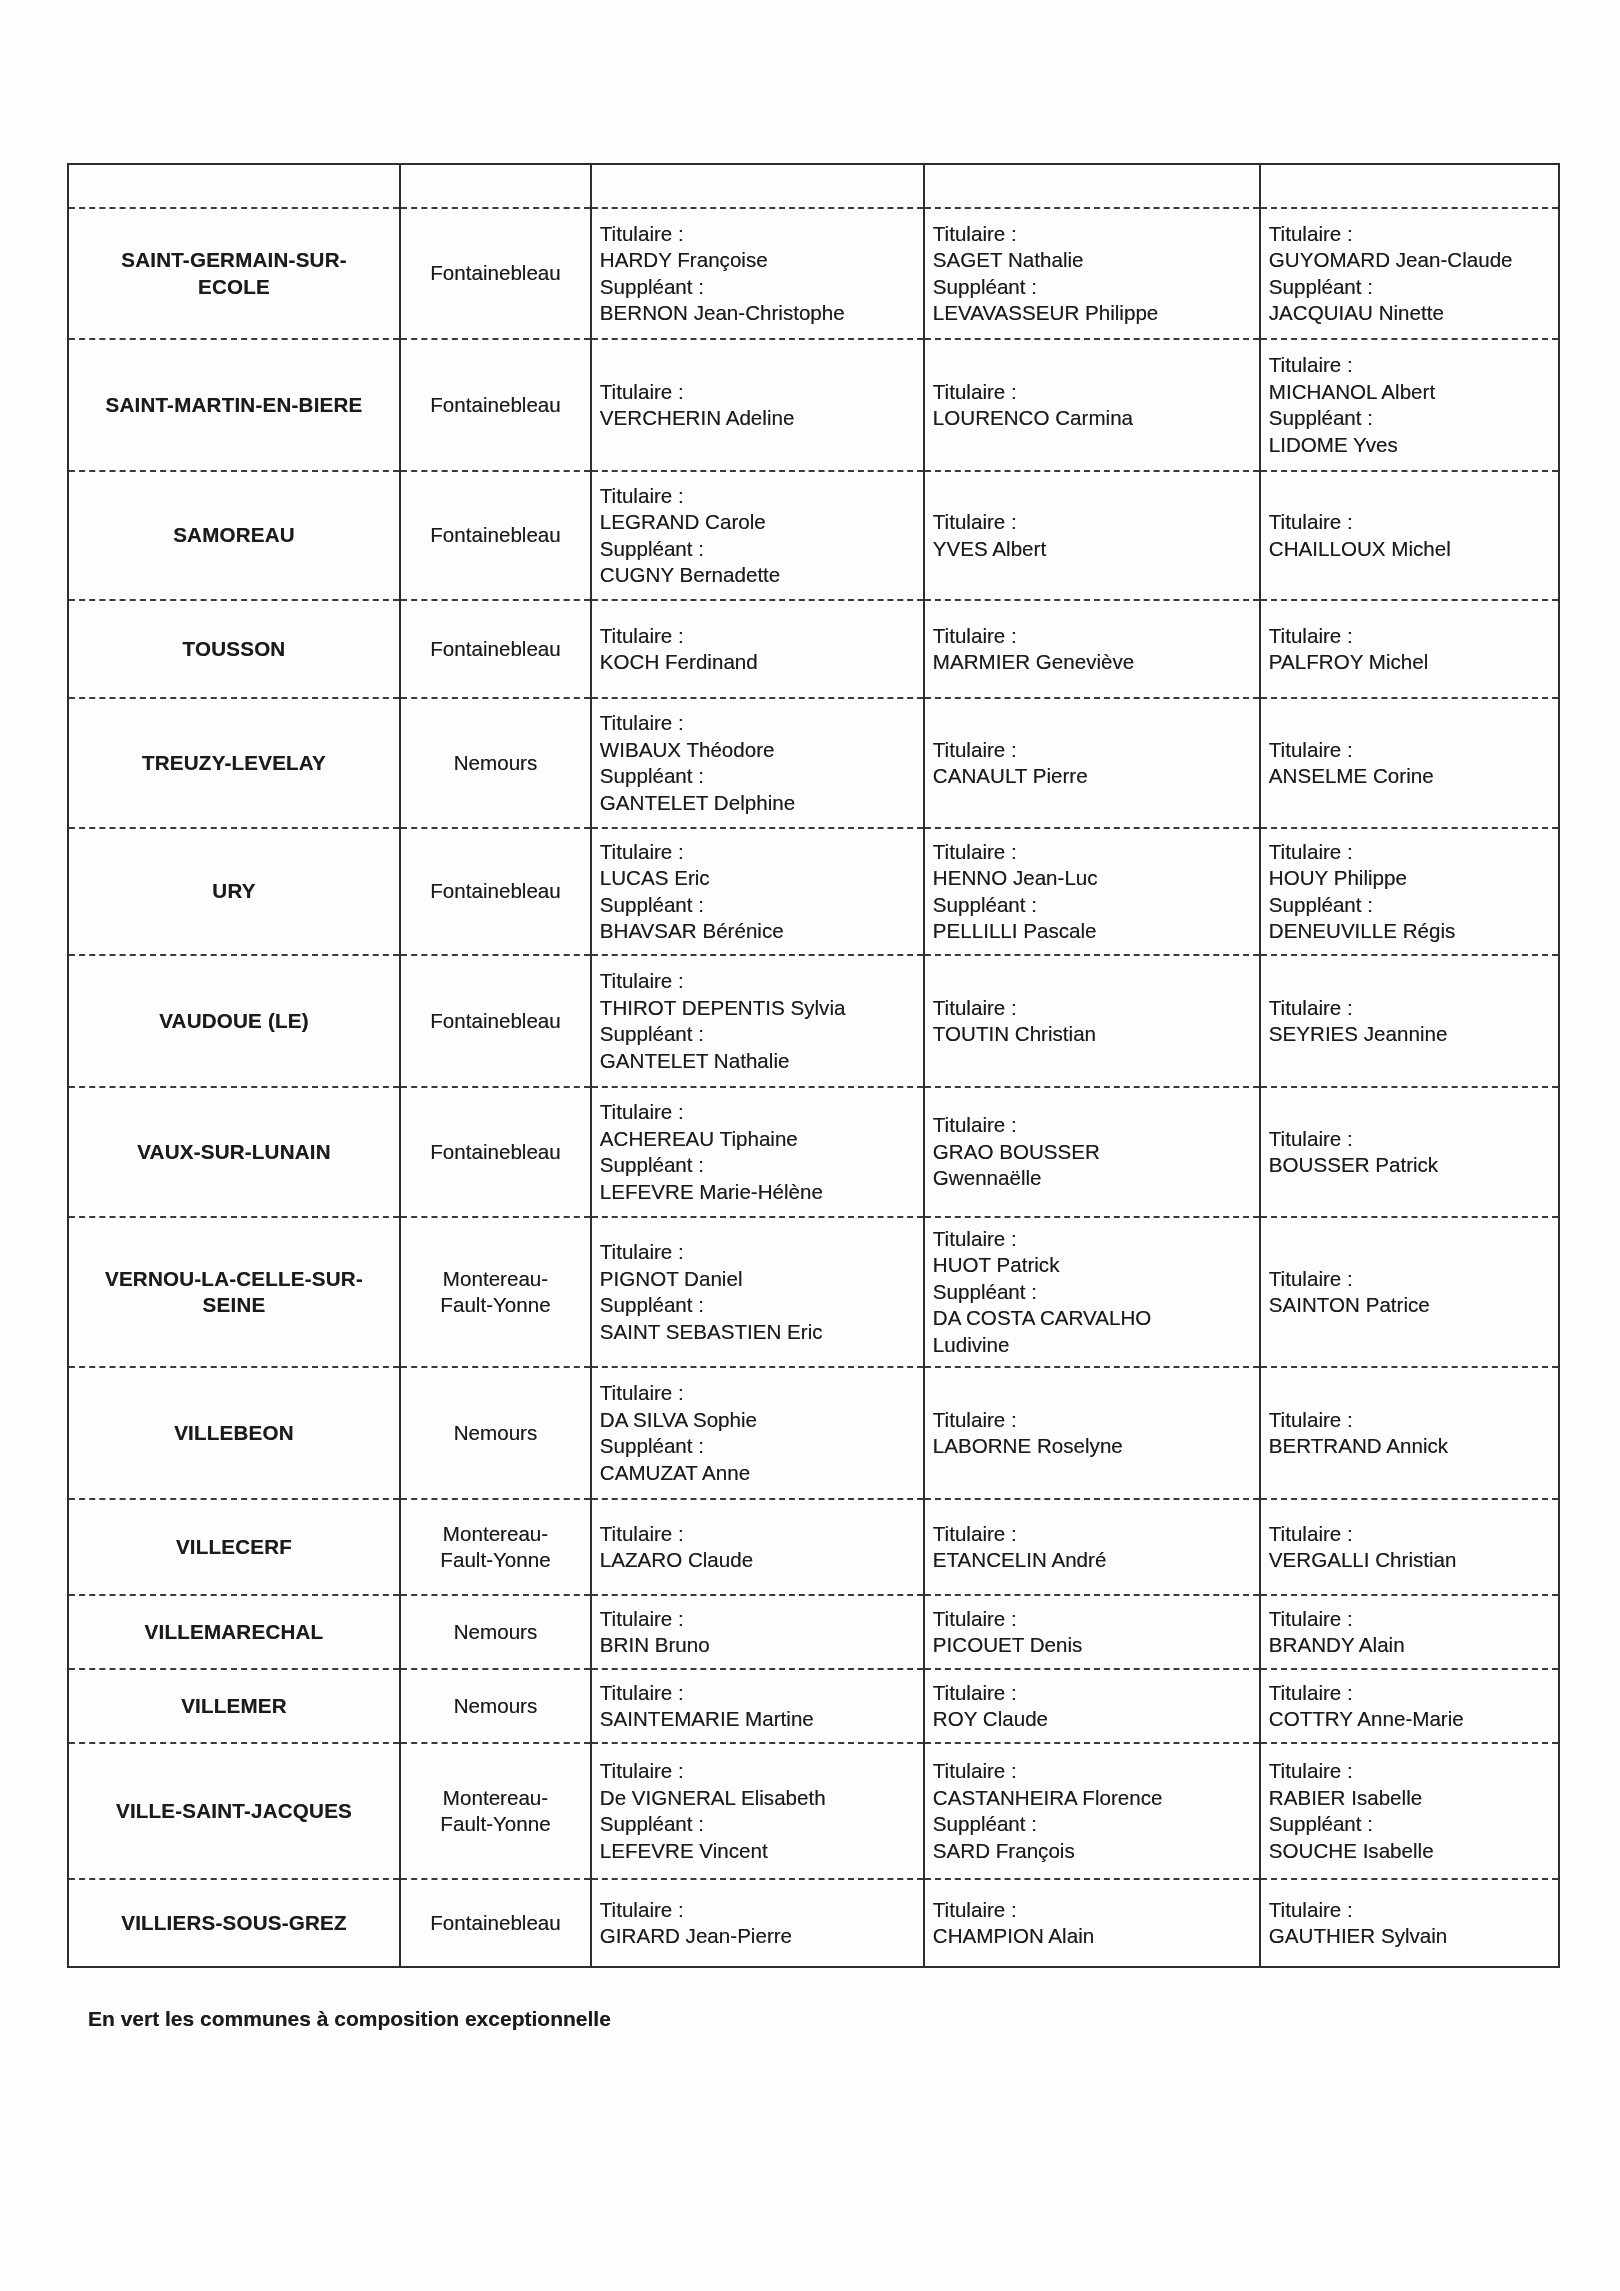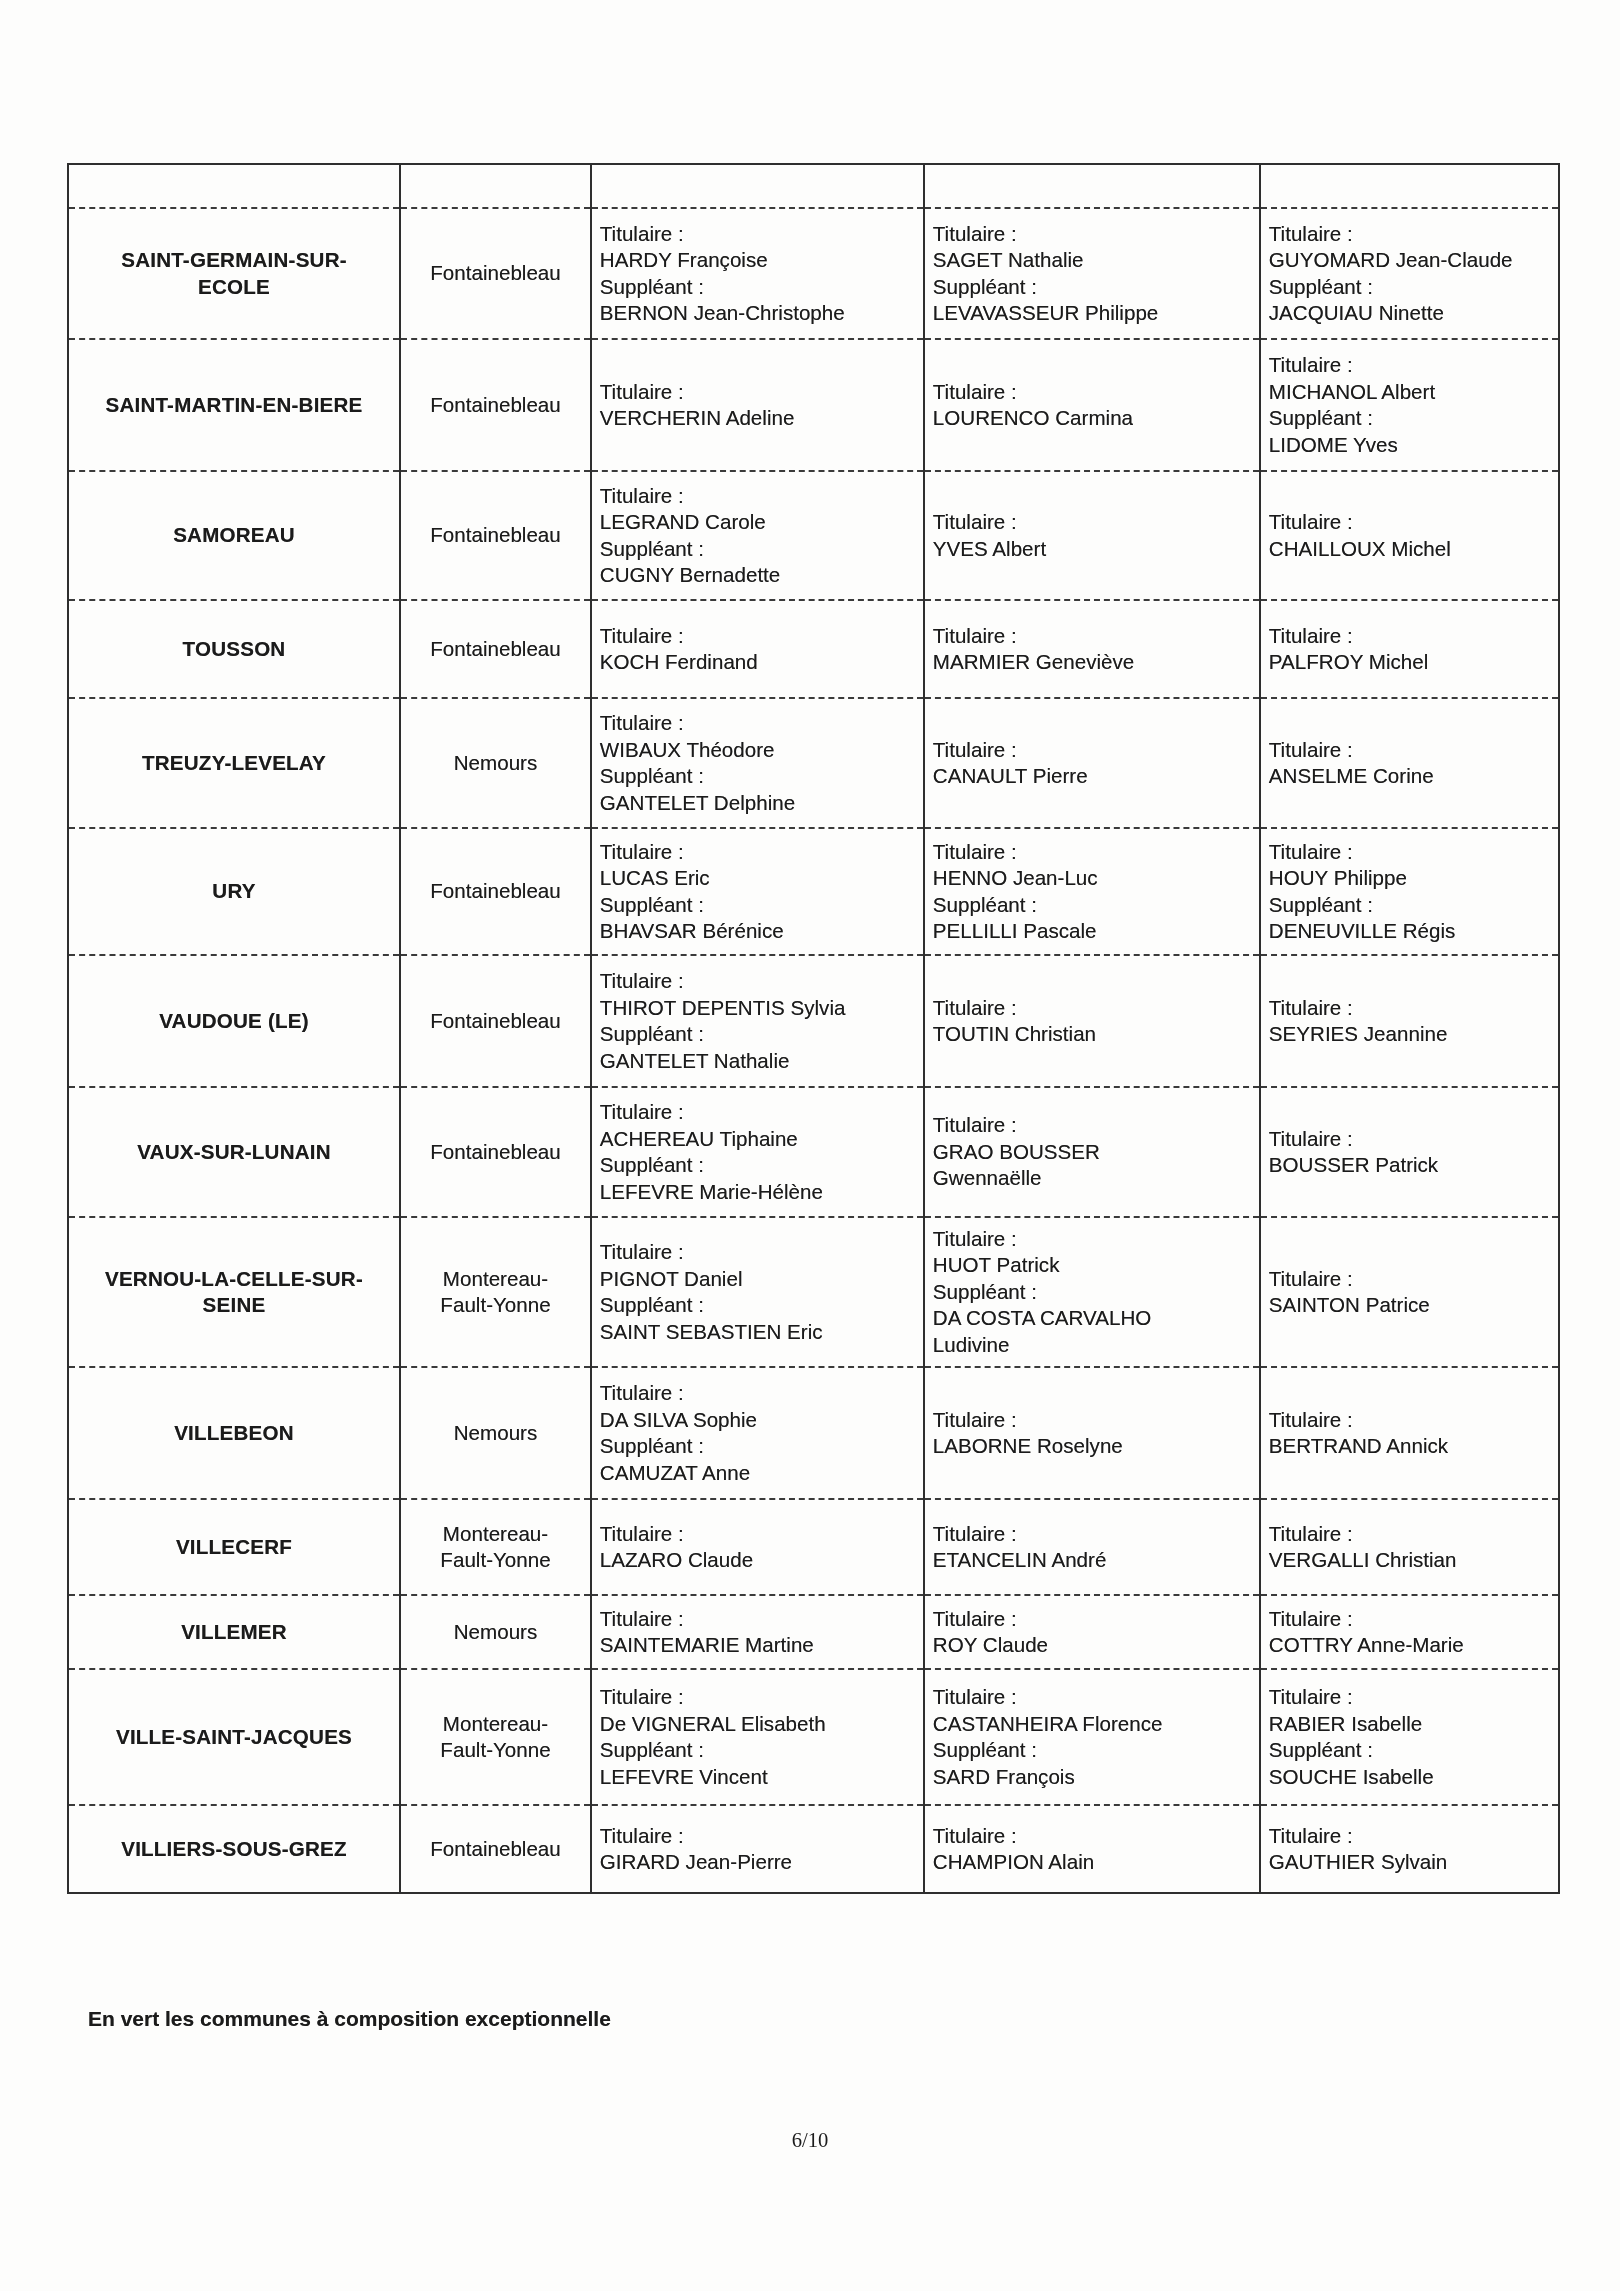--- a/index.html
+++ b/index.html
@@ -320,20 +320,40 @@
             <div class="member-line">Titulaire :</div>
             <div class="member-line">ETANCELIN André</div>
           </td>
           <td class="member-cell">
             <div class="member-line">Titulaire :</div>
             <div class="member-line">VERGALLI Christian</div>
           </td>
         </tr>
         <tr style="height: 74px;">
           <td class="commune-cell">
+            <div class="commune-line">VILLEMARECHAL</div>
+          </td>
+          <td class="arr-cell">
+            <div class="arr-line">Nemours</div>
+          </td>
+          <td class="member-cell">
+            <div class="member-line">Titulaire :</div>
+            <div class="member-line">BRIN Bruno</div>
+          </td>
+          <td class="member-cell">
+            <div class="member-line">Titulaire :</div>
+            <div class="member-line">PICOUET Denis</div>
+          </td>
+          <td class="member-cell">
+            <div class="member-line">Titulaire :</div>
+            <div class="member-line">BRANDY Alain</div>
+          </td>
+        </tr>
+        <tr style="height: 74px;">
+          <td class="commune-cell">
             <div class="commune-line">VILLEMER</div>
           </td>
           <td class="arr-cell">
             <div class="arr-line">Nemours</div>
           </td>
           <td class="member-cell">
             <div class="member-line">Titulaire :</div>
             <div class="member-line">SAINTEMARIE Martine</div>
           </td>
           <td class="member-cell">
@@ -389,16 +409,15 @@
           </td>
           <td class="member-cell">
             <div class="member-line">Titulaire :</div>
             <div class="member-line">GAUTHIER Sylvain</div>
           </td>
         </tr>
       </tbody>
   </table>
 
   <div class="note">En vert les communes à composition exceptionnelle</div>
-  <div class="pageno">6/10</div>
 
 </div>
 
 
 </body></html>

